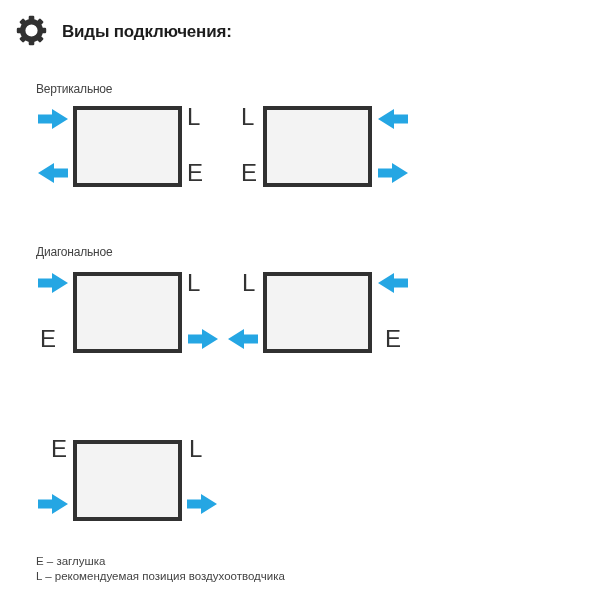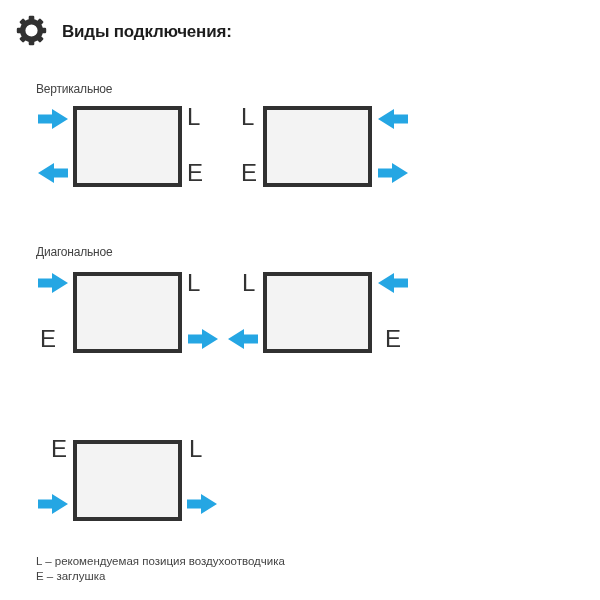--- a/index.html
+++ b/index.html
@@ -109,17 +109,17 @@
   <div class="radiator" style="left:73px;top:440px"></div>
   <div class="lab" style="left:189px;top:436px">L</div>
   <svg class="arrow" style="left:38px;top:494px">
       <use href="#arr-r"></use>
     </svg>
   <svg class="arrow" style="left:187px;top:494px">
       <use href="#arr-r"></use>
     </svg>
 
   <div class="legend">
+    <div>E – заглушка</div>
     <div>L – рекомендуемая позиция воздухоотводчика</div>
-    <div>E – заглушка</div>
   </div>
 
 </div>
 
 </body></html>

